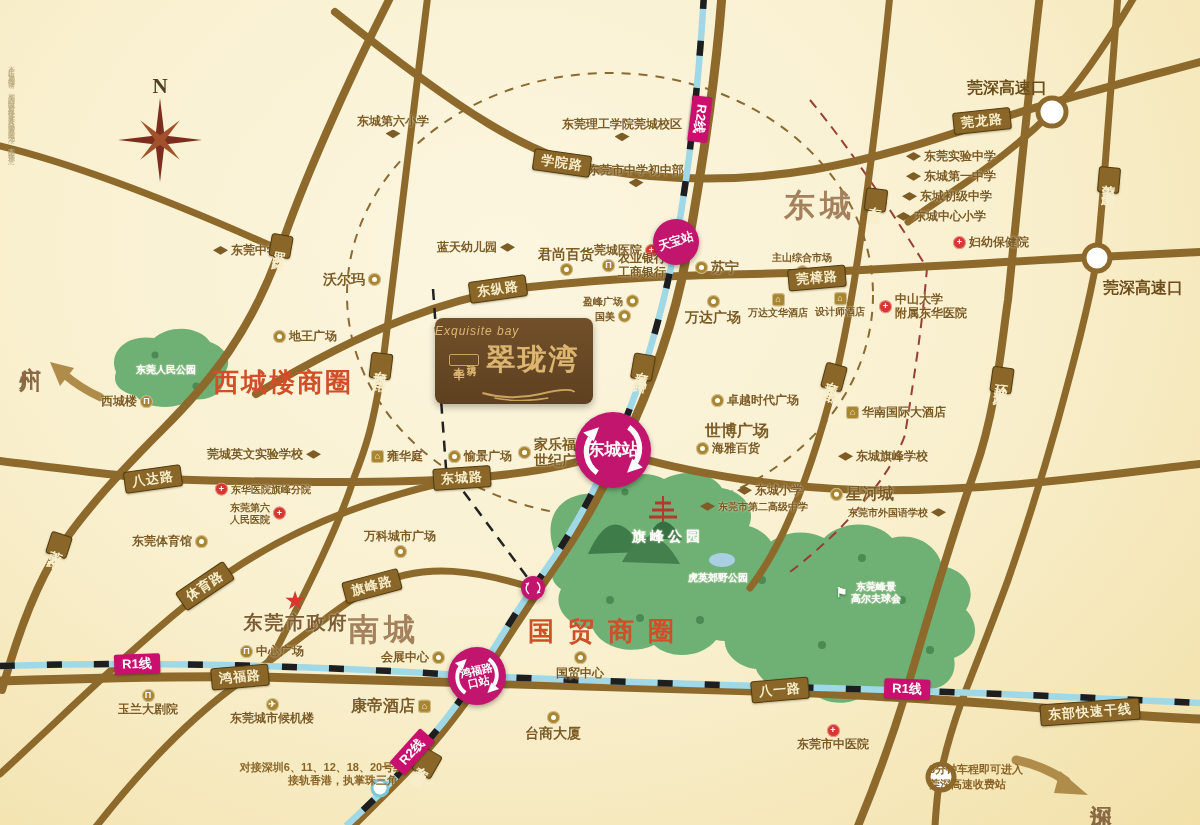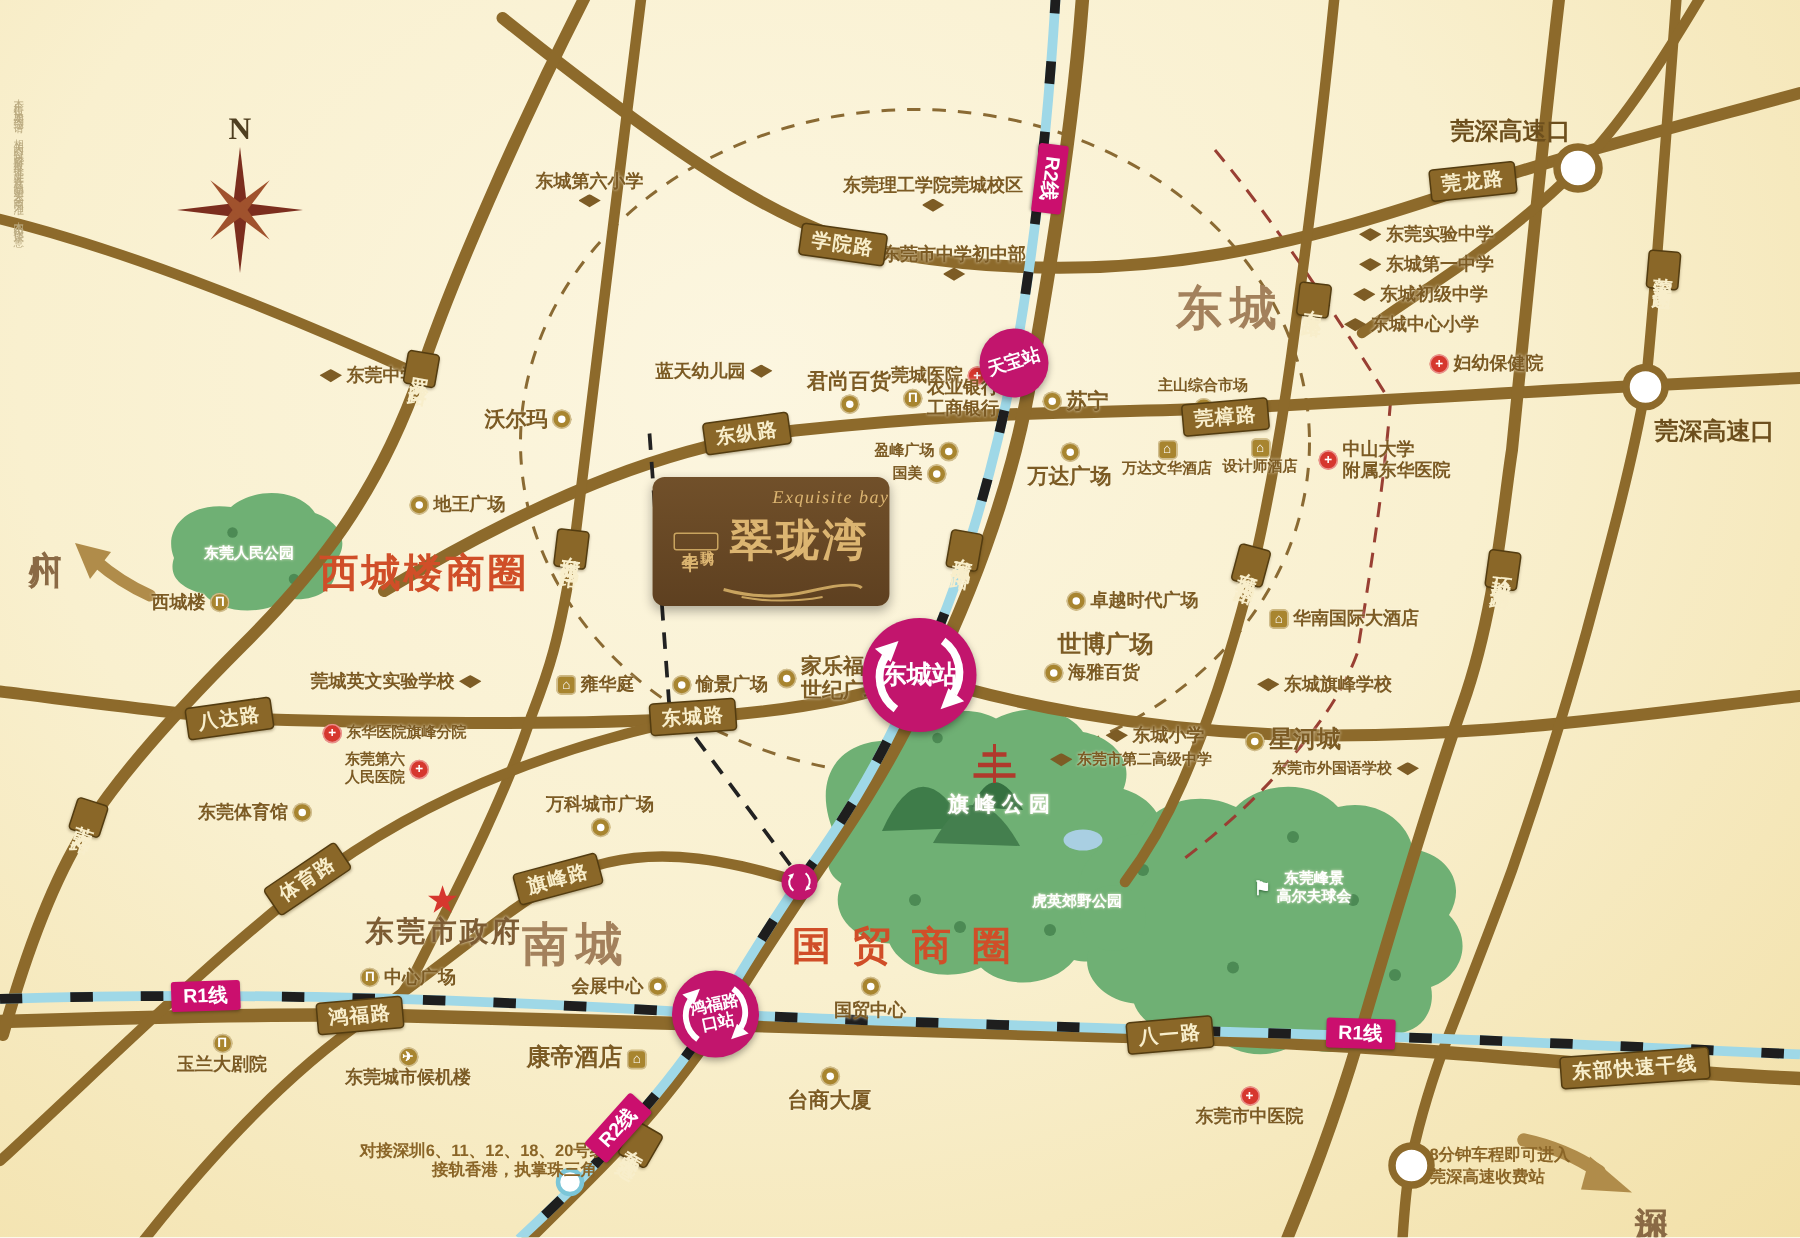--- a/index.html
+++ b/index.html
@@ -56,22 +56,22 @@
   .exit{position:absolute;z-index:16;font-size:16px;font-weight:bold;color:#6d4f1d;white-space:nowrap;}
   .note{position:absolute;z-index:21;font-size:11px;font-weight:bold;color:#8a6527;white-space:pre-line;}
   .city{position:absolute;z-index:22;writing-mode:vertical-rl;font-size:22px;font-weight:bold;
     color:#8a6a45;letter-spacing:4px;}
   .nlabel{position:absolute;z-index:10;font-family:"Liberation Serif",serif;font-weight:bold;
     font-size:21px;color:#4f3f20;}
   
   #logo{position:absolute;left:435px;top:318px;width:158px;height:86px;z-index:35;
     background:linear-gradient(#71502a,#5e4020);border-radius:8px;color:#dcb571;
     box-shadow:0 3px 7px rgba(0,0,0,.3);overflow:hidden;}
-  #logo .script{font-family:Liberation Serif, serif;font-style:italic;font-size:12px;
-    text-align:right;margin-top:6px;letter-spacing:1px;}
+  #logo .script{font-family:Liberation Sans, sans-serif;font-style:italic;font-size:12px;
+    text-align:left;margin-top:6px;letter-spacing:1px;}
   #logo .row{display:flex;align-items:center;justify-content:center;gap:7px;margin-top:2px;}
   #logo .seal{display:flex;gap:2px;border:1px solid #c9a45f;padding:3px 3px;border-radius:2px;}
   #logo .seal .c{writing-mode:vertical-rl;font-size:11px;font-weight:bold;line-height:1.05;letter-spacing:2px;}
   #logo .name{font-family:"Liberation Serif",serif;font-size:29px;font-weight:bold;letter-spacing:2px;}
   #logo svg.wave{position:absolute;left:50%;bottom:3px;transform:translateX(-35%);}
   .disclaimer{position:absolute;left:6px;top:60px;z-index:5;writing-mode:vertical-rl;
     font-size:7px;color:#b9a97f;letter-spacing:2px;height:390px;}
 </style>
 </head>
 <body>
@@ -289,28 +289,28 @@
     <div class="poi" style="left: 272px; top: 652px; position: absolute; transform: translate(-50%, -50%);"><span class="ic bank">Π</span><span class="t">中心广场</span></div>
     <div class="poi" style="left: 413px; top: 658px; position: absolute; transform: translate(-50%, -50%);"><span class="t">会展中心</span><span class="ic shop"><i></i></span></div>
     <div class="poi" style="left: 580px; top: 666px; position: absolute; transform: translate(-50%, -50%); flex-direction: column;"><span class="ic shop"><i></i></span><span class="t">国贸中心</span></div>
     <div class="poi col lg" style="left: 553px; top: 726px; position: absolute; transform: translate(-50%, -50%);"><span class="ic shop"><i></i></span><span class="t">台商大厦</span></div>
     <div class="poi col" style="left: 148px; top: 703px; position: absolute; transform: translate(-50%, -50%);"><span class="ic bank">Π</span><span class="t">玉兰大剧院</span></div>
     <div class="poi col" style="left: 272px; top: 712px; position: absolute; transform: translate(-50%, -50%);"><span class="ic plane">✈</span><span class="t">东莞城市候机楼</span></div>
     <div class="poi xl" style="left: 391px; top: 706px; position: absolute; transform: translate(-50%, -50%);"><span class="t">康帝酒店</span><span class="ic hotel">⌂</span></div>
     <div class="poi col" style="left: 833px; top: 738px; position: absolute; transform: translate(-50%, -50%);"><span class="ic hospital">+</span><span class="t">东莞市中医院</span></div>
     <div class="poi sm park" style="left: 166px; top: 370px; position: absolute; transform: translate(-50%, -50%);"><span class="t">东莞人民公园</span></div>
     <div class="poi lg park" style="left: 668px; top: 536px; position: absolute; transform: translate(-50%, -50%);"><span class="t">旗峰公园</span></div>
-    <div class="poi sm park" style="left: 718px; top: 602px; position: absolute; transform: translate(-50%, -50%);"><span class="t">虎英郊野公园</span></div>
+    <div class="poi sm park" style="left: 718px; top: 578px; position: absolute; transform: translate(-50%, -50%);"><span class="t">虎英郊野公园</span></div>
     <div class="poi sm park" style="left: 868px; top: 592px; position: absolute; transform: translate(-50%, -50%);"><span class="ic golf">⚑</span><span class="t">东莞峰景
 高尔夫球会</span></div>
     <div class="district" style="left: 820px; top: 206px; position: absolute; transform: translate(-50%, -50%);">东城</div>
     <div class="district" style="left: 384px; top: 630px; position: absolute; transform: translate(-50%, -50%);">南城</div>
     <div class="bizcircle" style="left: 283px; top: 382px; position: absolute; transform: translate(-50%, -50%); letter-spacing: 2px;">西城楼商圈</div>
     <div class="bizcircle" style="left: 608px; top: 631px; position: absolute; transform: translate(-50%, -50%); letter-spacing: 14px;">国贸商圈</div>
     <div class="exit" style="left: 1007px; top: 88px; position: absolute; transform: translate(-50%, -50%);">莞深高速口</div>
     <div class="exit" style="left: 1143px; top: 288px; position: absolute; transform: translate(-50%, -50%);">莞深高速口</div>
     <div class="note" style="left: 322px; top: 767px; position: absolute; transform: translate(-50%, -50%);">对接深圳6、11、12、18、20号线</div>
     <div class="note" style="left: 343px; top: 780px; position: absolute; transform: translate(-50%, -50%);">接轨香港，执掌珠三角</div>
-    <div class="note" style="left: 1000px; top: 777px; position: absolute; transform: translate(-50%, -50%);">8分钟车程即可进入
+    <div class="note" style="left: 976px; top: 777px; position: absolute; transform: translate(-50%, -50%);">8分钟车程即可进入
 莞深高速收费站</div>
     <div class="city" style="left: 30px; top: 352px; position: absolute; transform: translate(-50%, -50%);">广州</div>
     <div class="city" style="left: 1101px; top: 791px; position: absolute; transform: translate(-50%, -50%);">深圳</div>
   </div>
 
 </body></html>

